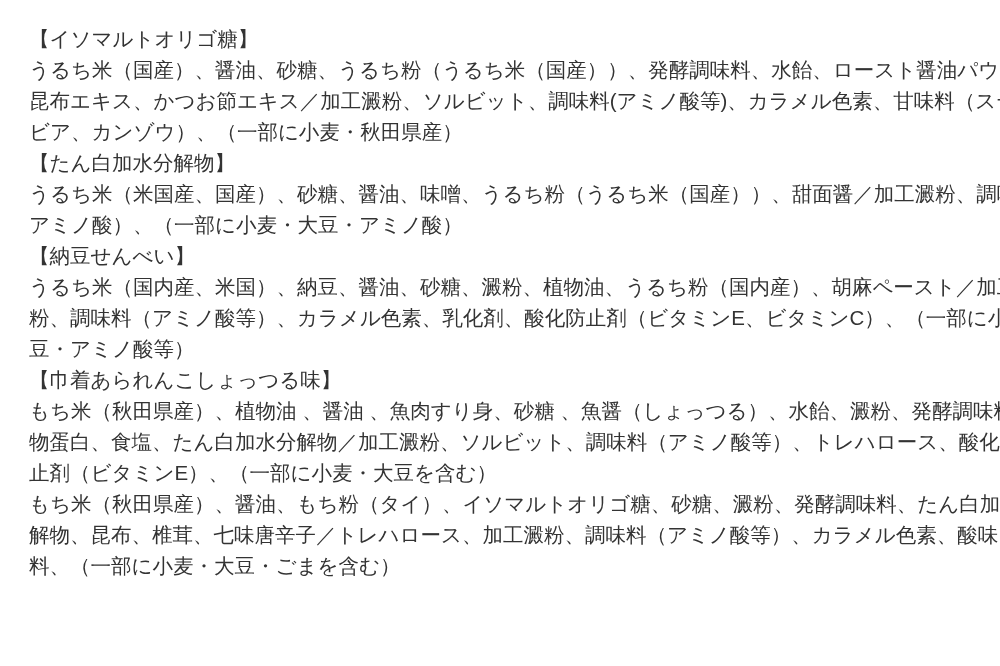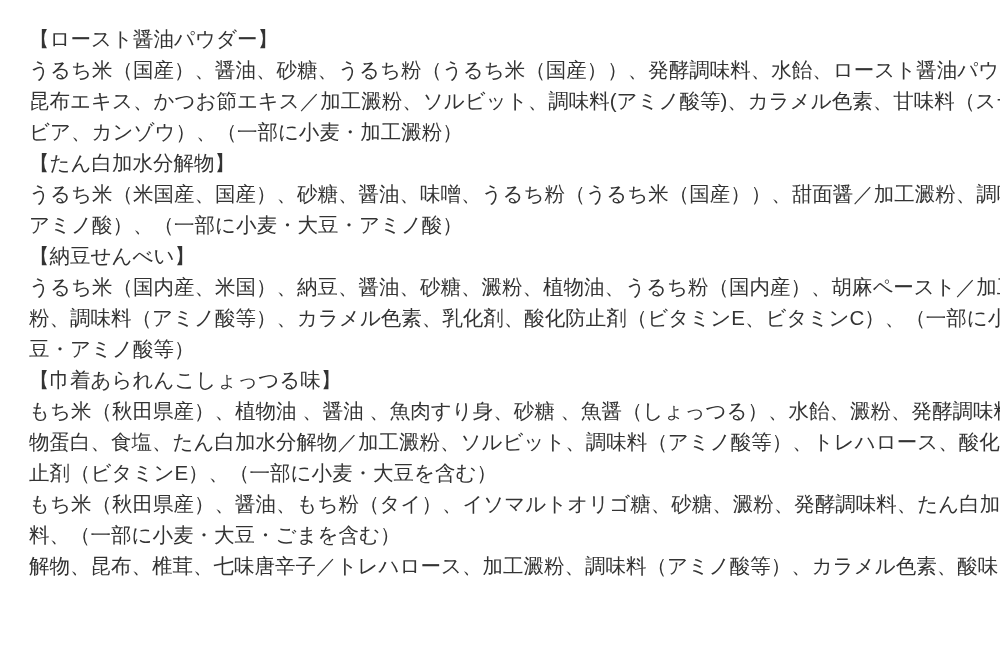--- a/index.html
+++ b/index.html
@@ -37,41 +37,41 @@
     padding: 0;
     font-weight: normal;
   }
 </style>
 </head>
 <body>
 
 <div class="page" style="background: rgb(255, 255, 255);">
   <div class="doc" id="doc-root" style="color: rgb(51, 51, 51);">
       <div class="section">
-        <div class="section-title">【ロースト醤油パウダー】</div>
+        <div class="section-title">【イソマルトオリゴ糖】</div>
         <div class="ingredient-line">うるち米（国産）、醤油、砂糖、うるち粉（うるち米（国産））、発酵調味料、水飴、ロースト醤油パウダー、</div>
         <div class="ingredient-line">昆布エキス、かつお節エキス／加工澱粉、ソルビット、調味料(アミノ酸等)、カラメル色素、甘味料（ステ</div>
-        <div class="ingredient-line">ビア、カンゾウ）、（一部に小麦・加工澱粉）</div>
+        <div class="ingredient-line">ビア、カンゾウ）、（一部に小麦・秋田県産）</div>
       </div>
       <div class="section">
         <div class="section-title">【たん白加水分解物】</div>
         <div class="ingredient-line">うるち米（米国産、国産）、砂糖、醤油、味噌、うるち粉（うるち米（国産））、甜面醤／加工澱粉、調味料（</div>
         <div class="ingredient-line">アミノ酸）、（一部に小麦・大豆・アミノ酸）</div>
       </div>
       <div class="section">
         <div class="section-title">【納豆せんべい】</div>
         <div class="ingredient-line">うるち米（国内産、米国）、納豆、醤油、砂糖、澱粉、植物油、うるち粉（国内産）、胡麻ペースト／加工澱</div>
         <div class="ingredient-line">粉、調味料（アミノ酸等）、カラメル色素、乳化剤、酸化防止剤（ビタミンE、ビタミンC）、（一部に小麦・大</div>
         <div class="ingredient-line">豆・アミノ酸等）</div>
       </div>
       <div class="section">
         <div class="section-title">【巾着あられんこしょっつる味】</div>
         <div class="ingredient-line">もち米（秋田県産）、植物油 、醤油 、魚肉すり身、砂糖 、魚醤（しょっつる）、水飴、澱粉、発酵調味料、植</div>
         <div class="ingredient-line">物蛋白、食塩、たん白加水分解物／加工澱粉、ソルビット、調味料（アミノ酸等）、トレハロース、酸化防</div>
         <div class="ingredient-line">止剤（ビタミンE）、（一部に小麦・大豆を含む）</div>
       </div>
       <div class="section">
         <div class="ingredient-line">もち米（秋田県産）、醤油、もち粉（タイ）、イソマルトオリゴ糖、砂糖、澱粉、発酵調味料、たん白加水分</div>
+        <div class="ingredient-line">解物、昆布、椎茸、七味唐辛子／トレハロース、加工澱粉、調味料（アミノ酸等）、カラメル色素、酸味</div>
         <div class="ingredient-line">料、（一部に小麦・大豆・ごまを含む）</div>
-        <div class="ingredient-line">解物、昆布、椎茸、七味唐辛子／トレハロース、加工澱粉、調味料（アミノ酸等）、カラメル色素、酸味</div>
       </div>
     </div>
 </div>
 
 </body></html>

